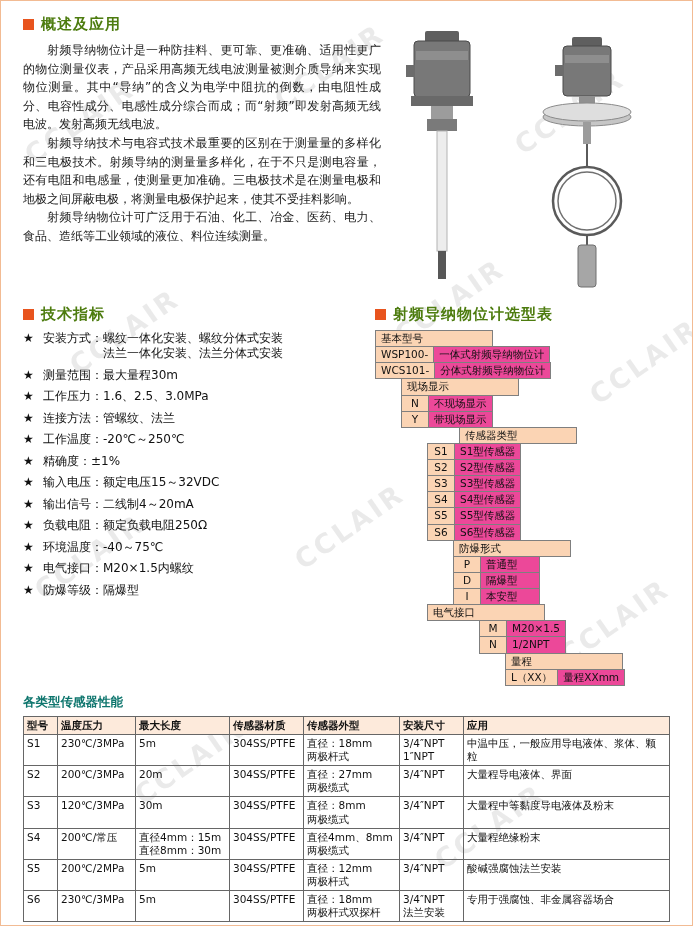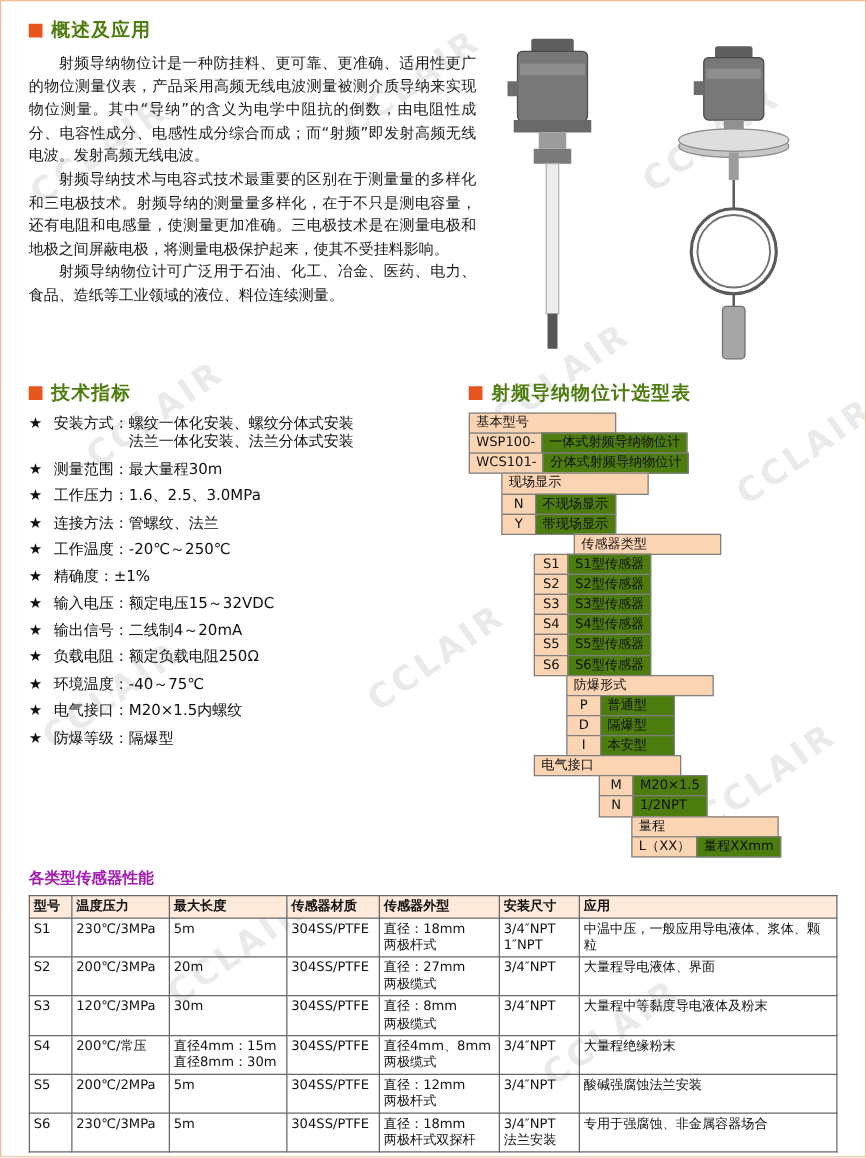--- a/index.html
+++ b/index.html
@@ -28,27 +28,27 @@
   .mid-row .col-right { flex:1; }
 
   .spec-list { margin-top:6px; }
   .spec-item { display:flex; font-size:12px; color:#111; margin-bottom:6.5px; line-height:1.25; }
   .star { width:20px; flex:0 0 auto; }
   .spec-line { display:block; }
   .spec-cont { padding-left:60px; }
 
   .sel-table { margin-top:4px; font-size:10.5px; color:#111; }
   .sel-row { display:flex; width:fit-content; margin-top:-1px; }
-  .sel-cell { border:1px solid #7f7f7f; padding:1px 5px; background:#4d7c0f; line-height:1.25; }
+  .sel-cell { border:1px solid #7f7f7f; padding:1px 5px; background:#ec4899; line-height:1.25; }
   .sel-head { background:#fbd4b4; min-width:118px; }
   .sel-code { background:#fbd4b4; min-width:28px; text-align:center; margin-right:-1px; }
   .sel-desc { min-width:60px; }
 
   .bottom { margin-top:8px; }
-  .sub-title { color:#a21caf; font-size:12.5px; font-weight:bold; margin-bottom:5px; }
+  .sub-title { color:#0f766e; font-size:12.5px; font-weight:bold; margin-bottom:5px; }
   table.sensor { border-collapse:collapse; width:100%; font-size:10.5px; color:#111;
                  table-layout:fixed; }
   .sensor th, .sensor td { border:1px solid #666; padding:2px 3px; vertical-align:top;
                            text-align:left; line-height:1.25; overflow:hidden; }
   .sensor th { background:#fdeadb; font-weight:bold; }
   .sensor td.model-cell { text-align:left; }
   .cell-line { display:block; }
 </style>
 </head>
 <body>

